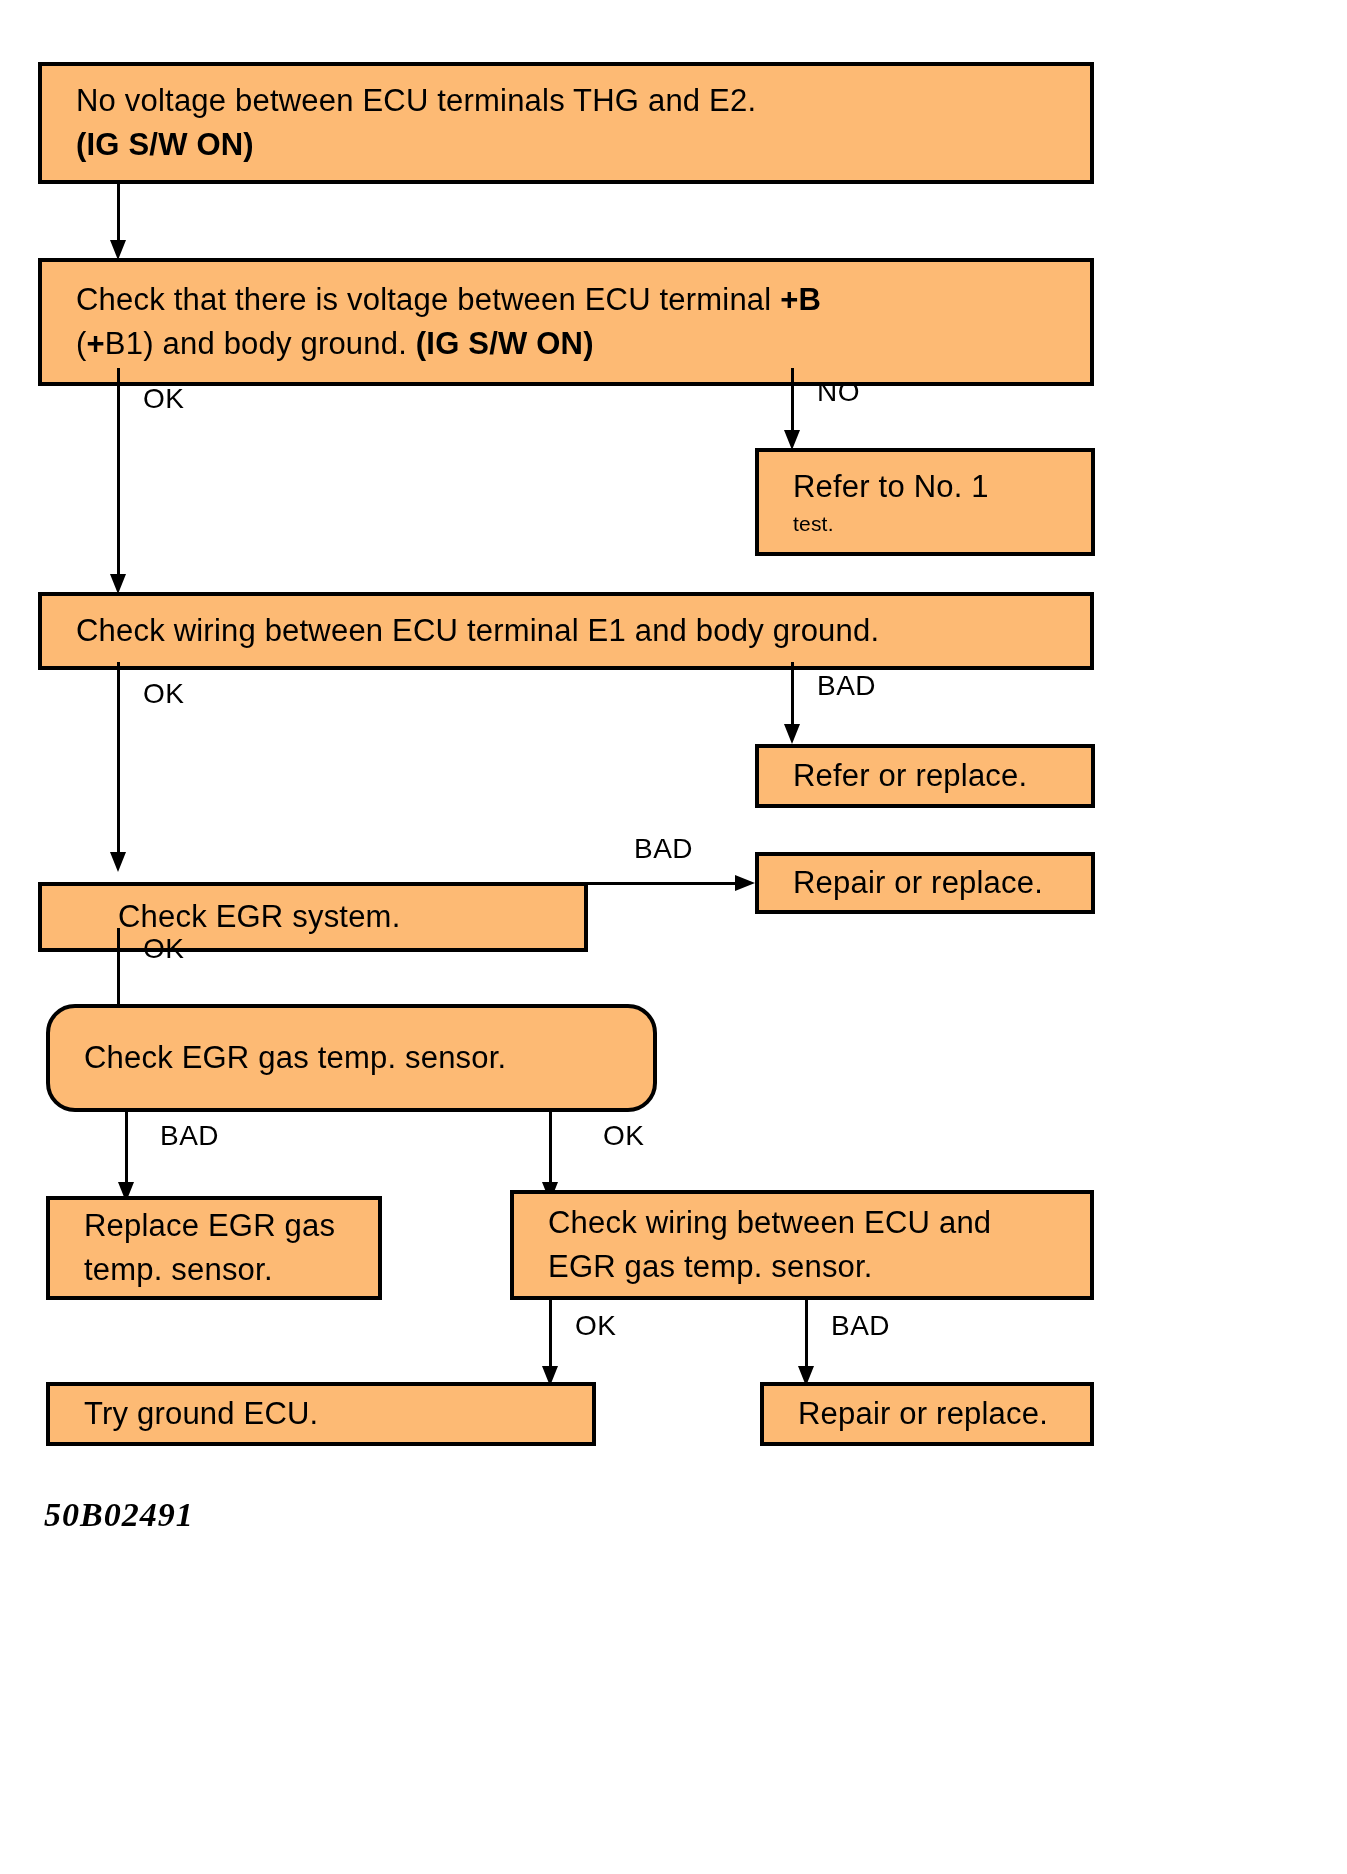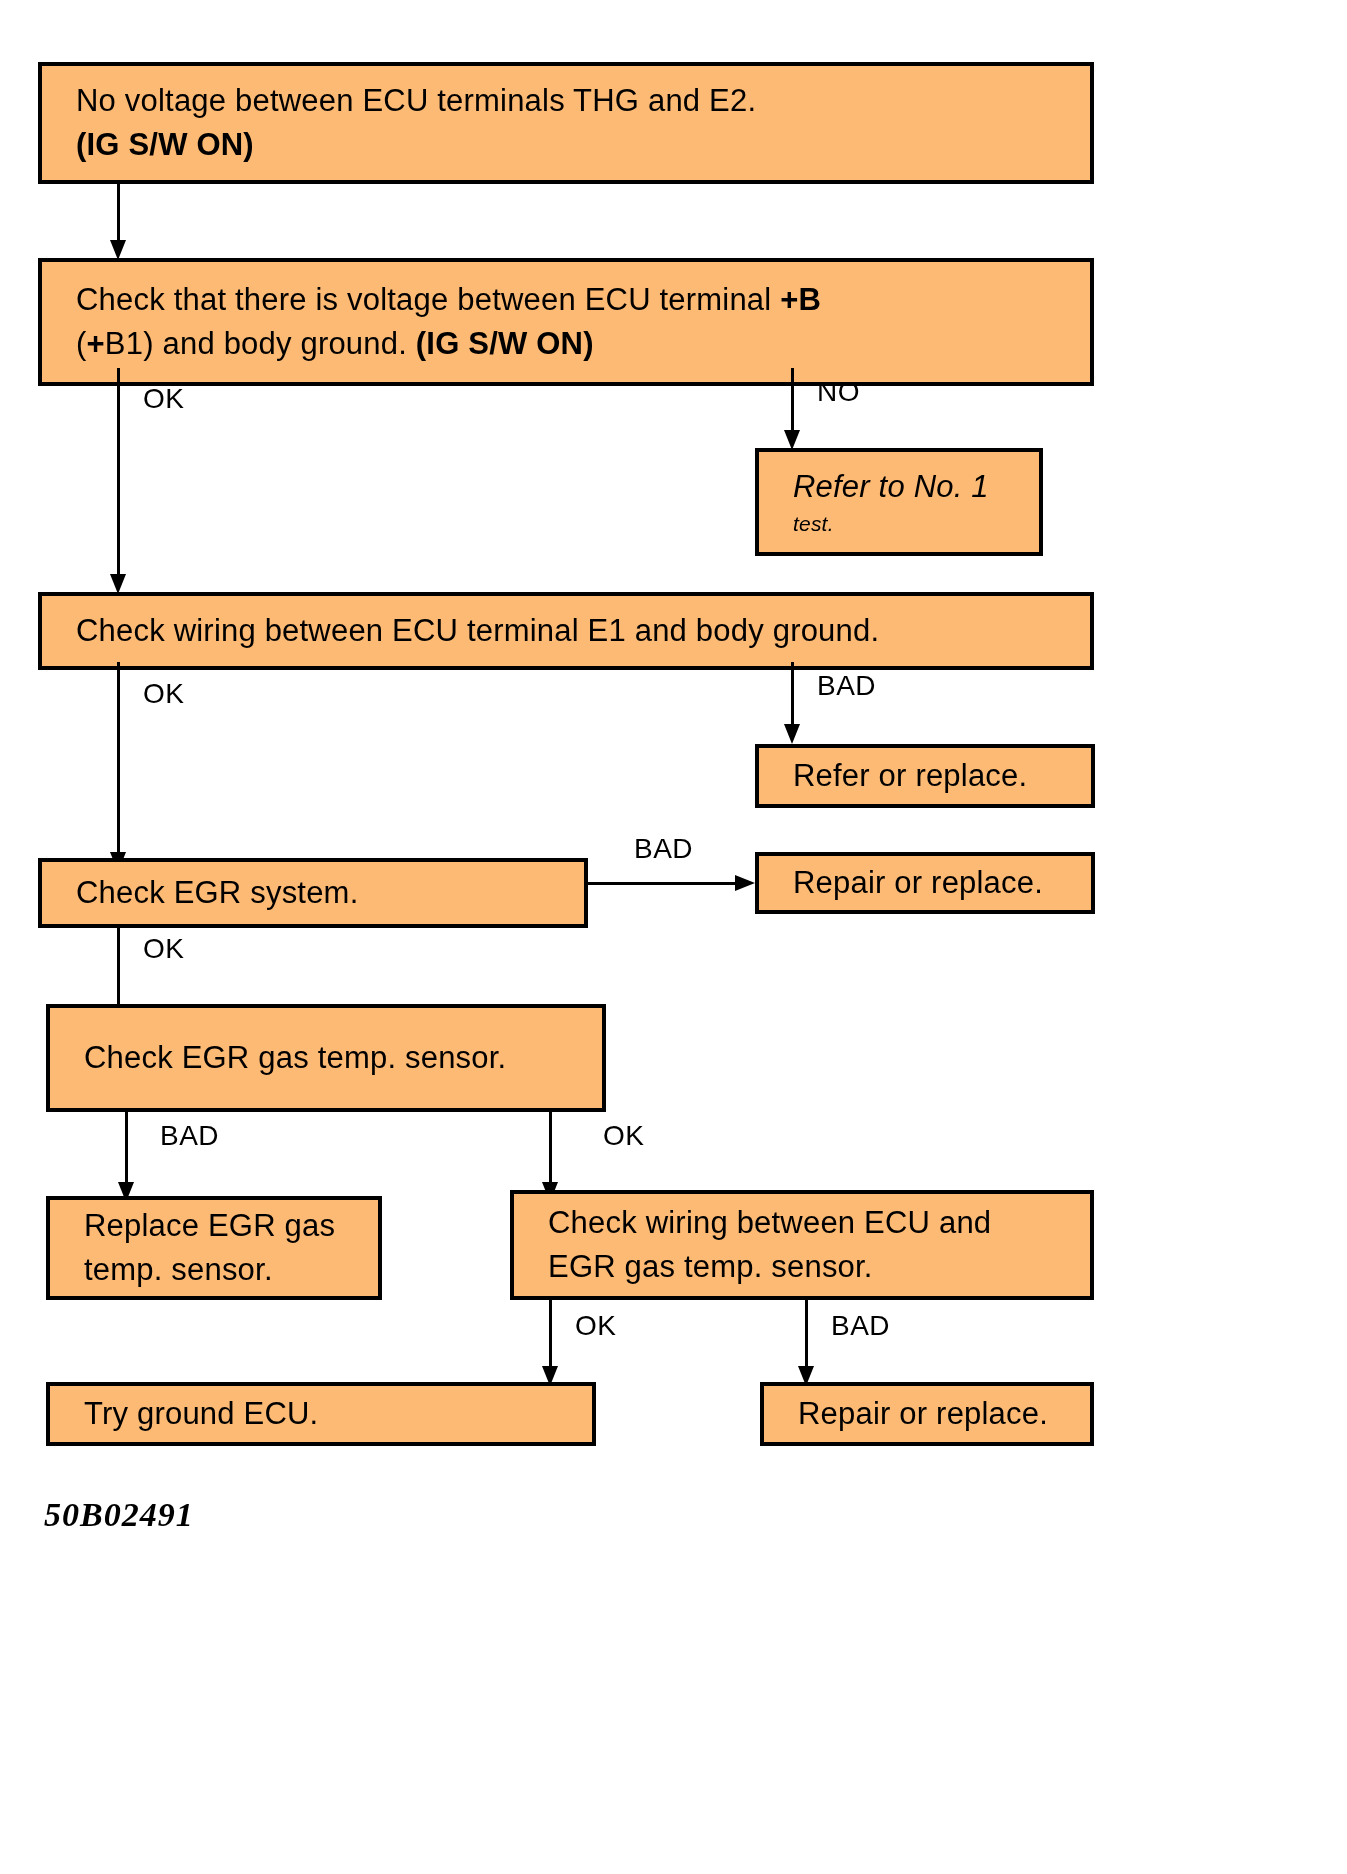--- a/index.html
+++ b/index.html
@@ -108,58 +108,58 @@
   </div>
 
   <div class="vline" style="left:117px; top:368px; height:212px;"></div>
   <div class="arrowdown" style="left:110px; top:574px;"></div>
   <div class="blabel" style="left:143px; top:385px;">OK</div>
 
   <div class="vline" style="left:791px; top:368px; height:68px;"></div>
   <div class="arrowdown" style="left:784px; top:430px;"></div>
   <div class="blabel" style="left:817px; top:378px;">NO</div>
 
-  <div class="box" style="left:755px; top:448px; width:288px; height:108px;font-style:italic;">
+  <div class="box" style="left:755px; top:448px; width:340px; height:108px;">
     <div class="line">Refer to No. 1</div>
     <div class="line small">test.</div>
   </div>
 
   <div class="box" style="left:38px; top:592px; width:1056px; height:78px;">
     <div class="line">Check wiring between ECU terminal E1 and body ground.</div>
   </div>
 
   <div class="vline" style="left:117px; top:662px; height:196px;"></div>
   <div class="arrowdown" style="left:110px; top:852px;"></div>
   <div class="blabel" style="left:143px; top:680px;">OK</div>
 
   <div class="vline" style="left:791px; top:662px; height:68px;"></div>
   <div class="arrowdown" style="left:784px; top:724px;"></div>
   <div class="blabel" style="left:817px; top:672px;">BAD</div>
 
   <div class="box" style="left:755px; top:744px; width:340px; height:64px;">
     <div class="line">Refer or replace.</div>
   </div>
 
-  <div class="box" style="left:38px; top:858px; width:550px; height:70px;">
+  <div class="box" style="left:38px; top:882px; width:550px; height:70px;padding-left:42px;">
     <div class="line">Check EGR system.</div>
   </div>
 
   <div class="hline" style="left:588px; top:882px; width:152px;"></div>
   <div class="arrowright" style="left:735px; top:875px;"></div>
   <div class="blabel" style="left:634px; top:835px;">BAD</div>
 
   <div class="box" style="left:755px; top:852px; width:340px; height:62px;">
     <div class="line">Repair or replace.</div>
   </div>
 
   <div class="vline" style="left:117px; top:928px; height:84px;"></div>
   <div class="arrowdown" style="left:110px; top:1006px;"></div>
   <div class="blabel" style="left:143px; top:935px;">OK</div>
 
-  <div class="box" style="left:46px; top:1004px; width:560px; height:108px;">
+  <div class="box" style="left:46px; top:1004px; width:611px; height:108px;border-radius:29px;">
     <div class="line">Check EGR gas temp. sensor.</div>
   </div>
 
   <div class="vline" style="left:125px; top:1112px; height:76px;"></div>
   <div class="arrowdown" style="left:118px; top:1182px;"></div>
   <div class="blabel" style="left:160px; top:1122px;">BAD</div>
 
   <div class="vline" style="left:549px; top:1112px; height:76px;"></div>
   <div class="arrowdown" style="left:542px; top:1182px;"></div>
   <div class="blabel" style="left:603px; top:1122px;">OK</div>

